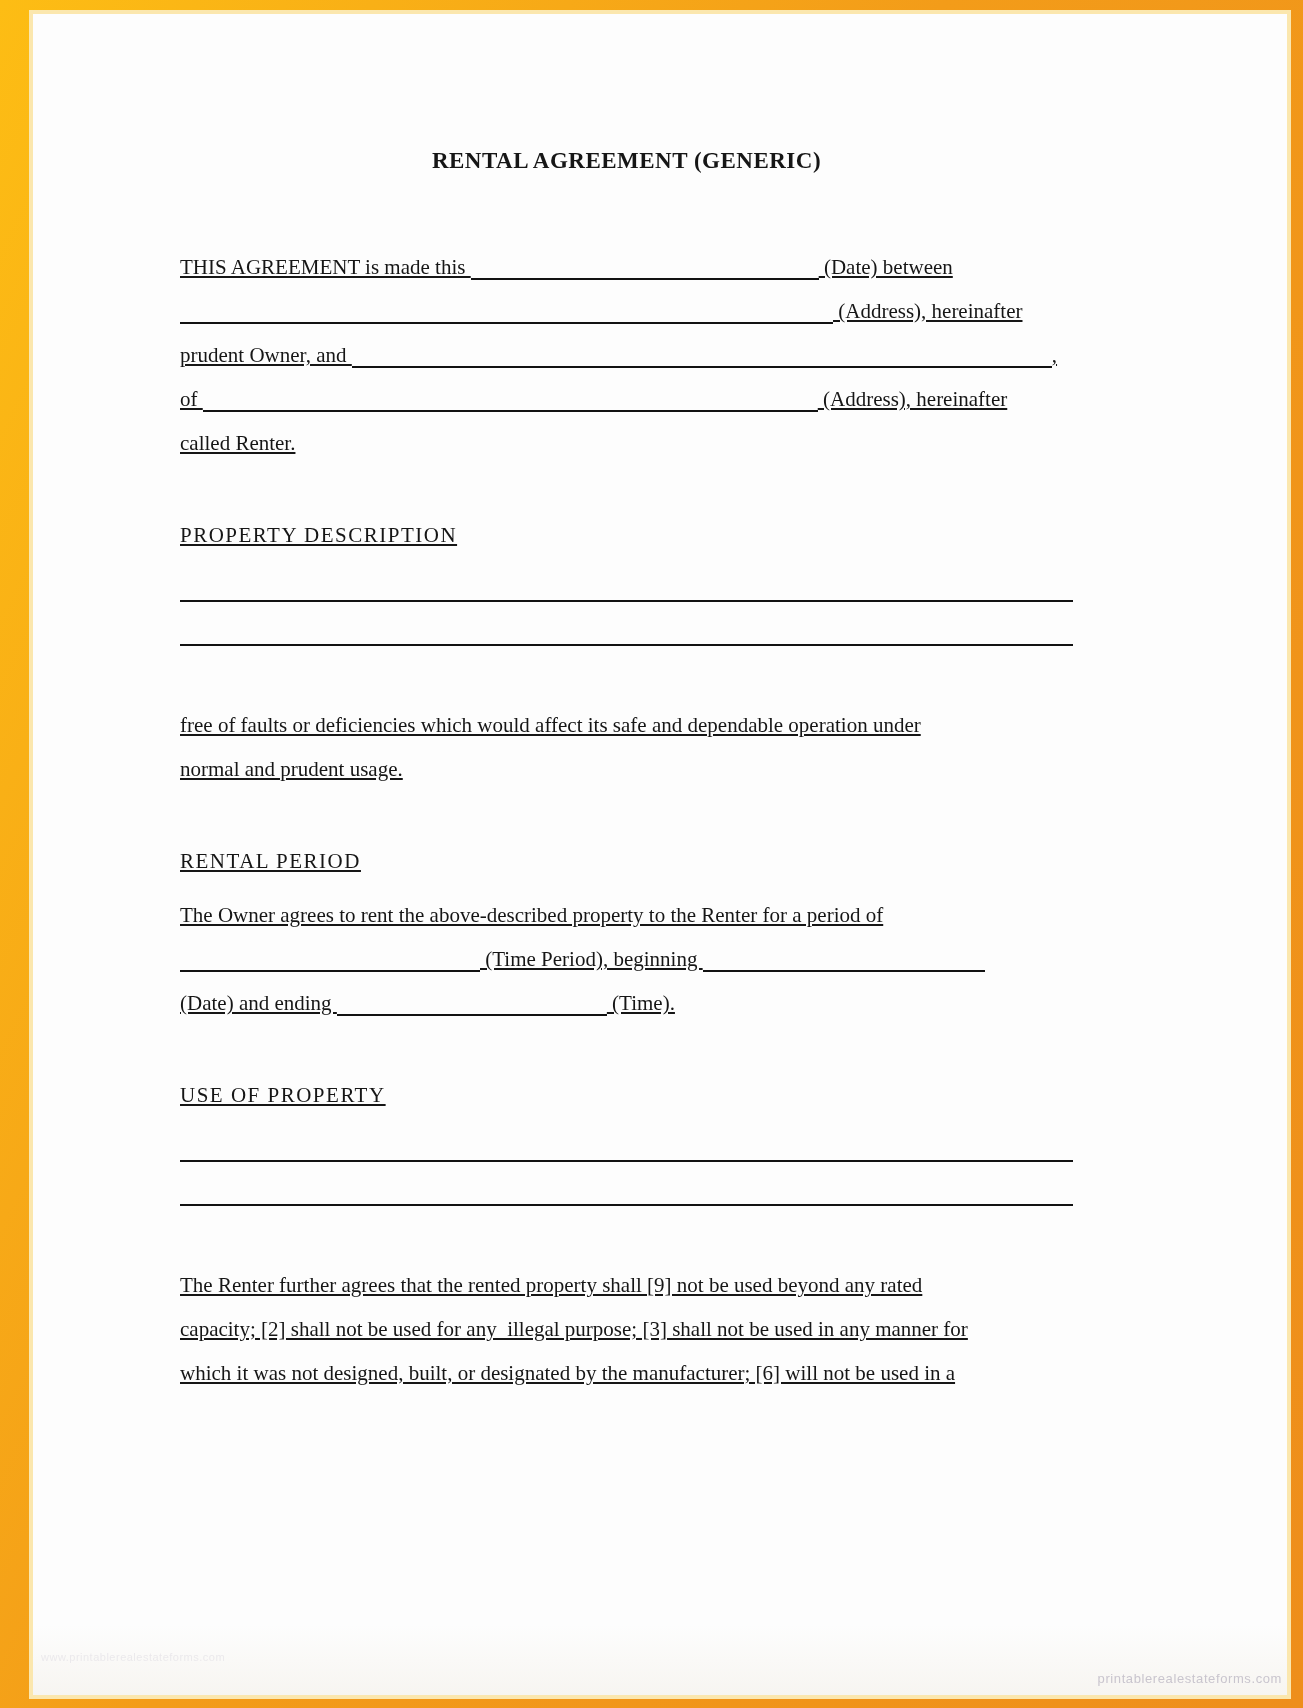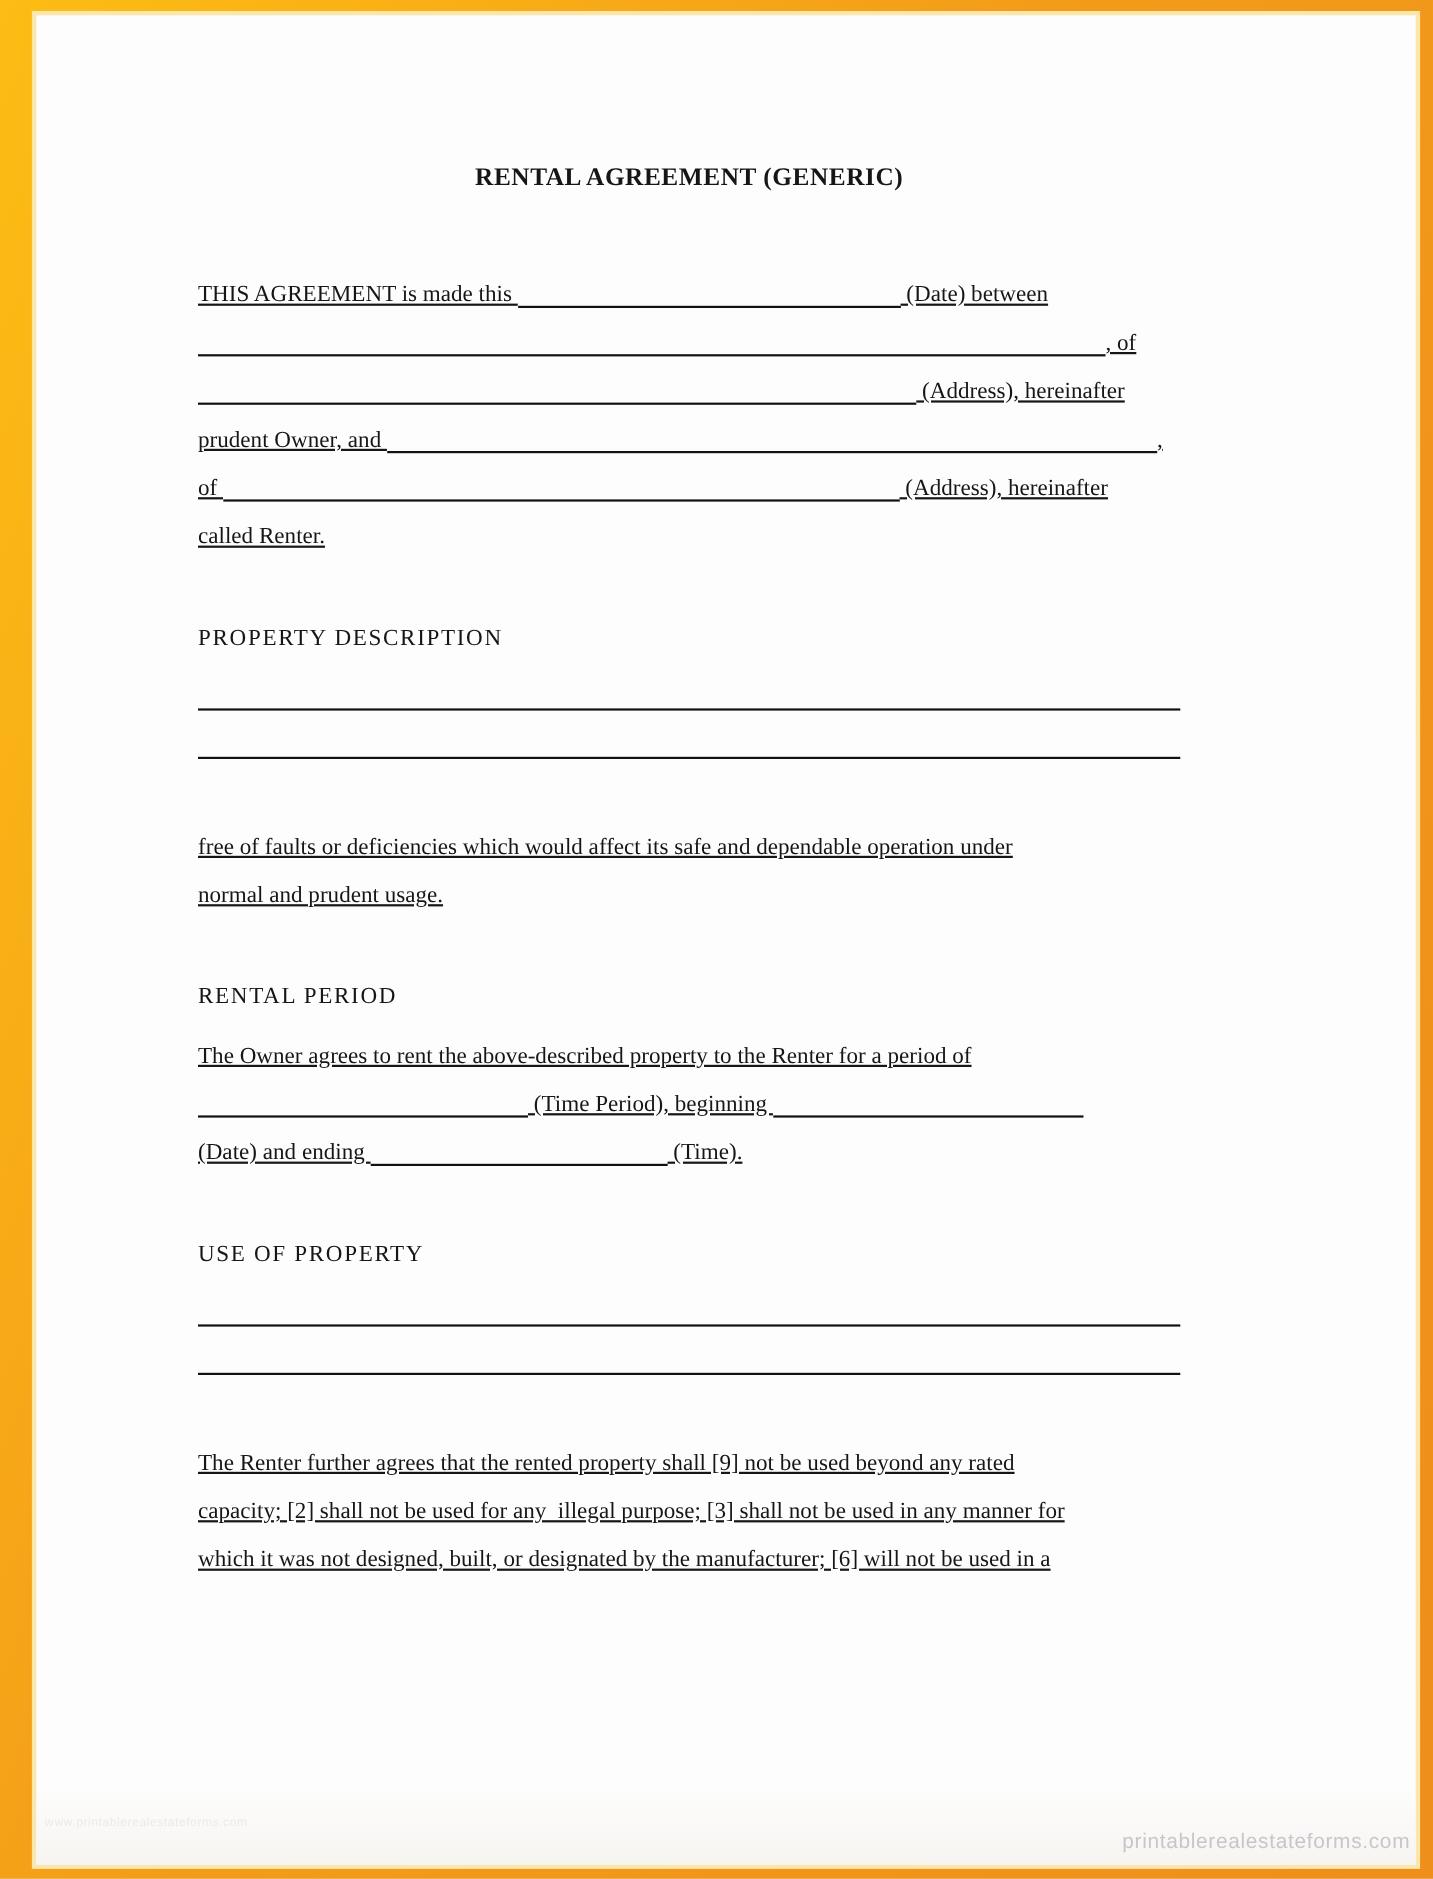--- a/index.html
+++ b/index.html
@@ -40,20 +40,21 @@
     font-size: 23px;
     letter-spacing: 0.5px;
     text-align: center;
     margin-bottom: 62px;
     white-space: pre;
   }
   .doc-heading {
     letter-spacing: 1.5px;
     margin-bottom: 10px;
     white-space: pre;
+    text-decoration: underline;
   }
   .doc-line { white-space: pre; text-decoration: underline; }
   .spacer { height: 48px; }
   .blank {
     display: inline-block;
     height: 1px;
     border-bottom: 2px solid #121212;
     vertical-align: -6px;
   }
   .watermark {
@@ -62,35 +63,34 @@
     font-family: "Liberation Sans", sans-serif;
     font-size: 11px;
     letter-spacing: 0.5px;
     color: #ebe9ec;
     z-index: 2;
   }
   .footer-brand {
     position: absolute;
     right: 5px; bottom: 9px;
     font-family: "Liberation Sans", sans-serif;
-    font-size: 19px;
+    font-size: 13px;
     letter-spacing: 0.6px;
     color: #c9c5ce;
     z-index: 2;
   }
 </style>
 </head>
 <body>
 
 <div class="frame">
   <div class="page">
     <div class="doc" id="doc">
         <div class="doc-title">RENTAL AGREEMENT (GENERIC)</div>
         <div class="doc-line"><span class="text-run">THIS AGREEMENT is made this </span><span class="blank" style="width: 348px;"></span><span class="text-run"> (Date) between</span></div>
-        <div class="doc-line"><span class="blank" style="width: 825px;"></span><span class="text-run">, of</span></div>
         <div class="doc-line"><span class="blank" style="width: 653px;"></span><span class="text-run"> (Address), hereinafter</span></div>
         <div class="doc-line"><span class="text-run">prudent Owner, and </span><span class="blank" style="width: 700px;"></span><span class="text-run">,</span></div>
         <div class="doc-line"><span class="text-run">of </span><span class="blank" style="width: 615px;"></span><span class="text-run"> (Address), hereinafter</span></div>
         <div class="doc-line"><span class="text-run">called Renter.</span></div>
         <div class="spacer"></div>
         <div class="doc-heading">PROPERTY DESCRIPTION</div>
         <div class="doc-line"><span class="blank" style="width: 893px;"></span></div>
         <div class="doc-line"><span class="blank" style="width: 893px;"></span></div>
         <div class="spacer"></div>
         <div class="doc-line"><span class="text-run">free of faults or deficiencies which would affect its safe and dependable operation under</span></div>

